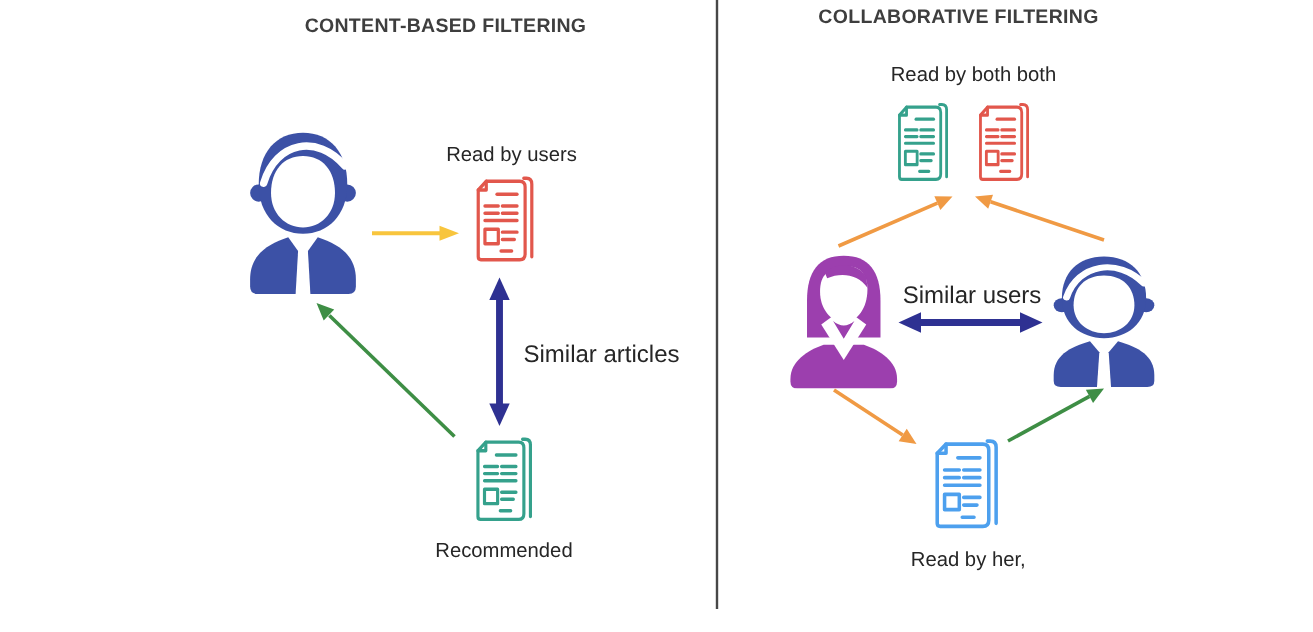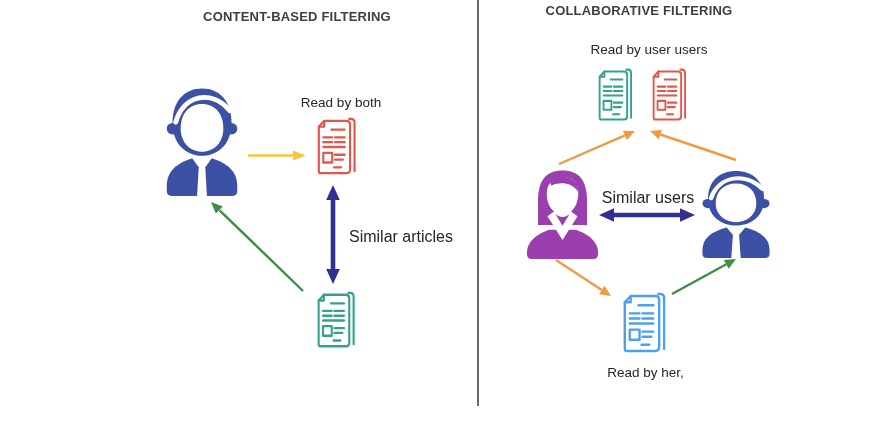--- a/index.html
+++ b/index.html
@@ -61,41 +61,42 @@
         <circle cx="14" cy="52" r="7"></circle>
           <circle cx="86" cy="52" r="7"></circle>
         <path d="M50,3 C72,3 86,19 86,45 C86,70 70,85 50,85 C30,85 14,70 14,45 C14,19 28,3 50,3 Z"></path>
         <path fill="#fff" d="M50,22 C66,22 76,34 76,52 C76,69 64,80 50,80 C36,80 24,69 24,52 C24,34 34,22 50,22 Z"></path>
         <path fill="none" stroke="#fff" stroke-width="6" stroke-linecap="round" d="M18,44 C28,10 62,4 84,30"></path>
         <path d="M7,128 Q7,134 13,134 L44,134 L46,99 L38,88 C20,94 7,103 7,122 Z"></path>
         <path d="M93,128 Q93,134 87,134 L56,134 L54,99 L62,88 C80,94 93,103 93,122 Z"></path>
       </g>
     </svg>
 
-    <div class="abs lbl" style="left:291px;top:95px;width:100px">Read by both</div>
+    <div class="abs lbl" style="left:291px;top:95px;width:100px">Read by users</div>
 
     <svg class="abs doc-red" style="left:309px;top:116px" width="50" height="62" viewBox="0 0 56 64" preserveAspectRatio="none">
         <use href="#doc-icon"></use>
       </svg>
 
     <div class="abs lbl-lg" style="left:349px;top:228px">Similar articles</div>
 
     <svg class="abs doc-green" style="left:309px;top:290px" width="49" height="61" viewBox="0 0 56 64" preserveAspectRatio="none">
         <use href="#doc-icon"></use>
       </svg>
 
     <div class="abs lbl" style="left:280px;top:359px;width:112px">
+      <span style="display:block">Recommended</span>
     </div>
   </div>
 
   <div class="panel">
 
     <div class="abs title" style="left:479px;top:3px;width:320px">COLLABORATIVE FILTERING</div>
 
-    <div class="abs lbl" style="left:584px;top:42px;width:130px">Read by user users</div>
+    <div class="abs lbl" style="left:584px;top:42px;width:130px">Read by both both</div>
 
     <svg class="abs doc-green" style="left:591px;top:67px" width="44" height="57" viewBox="0 0 56 64" preserveAspectRatio="none">
         <use href="#doc-icon"></use>
       </svg>
 
     <svg class="abs doc-red" style="left:645px;top:67px" width="44" height="57" viewBox="0 0 56 64" preserveAspectRatio="none">
         <use href="#doc-icon"></use>
       </svg>
 
     <svg class="abs user-female" style="left:523px;top:169px" width="79" height="90" viewBox="0 0 100 114" preserveAspectRatio="none">

